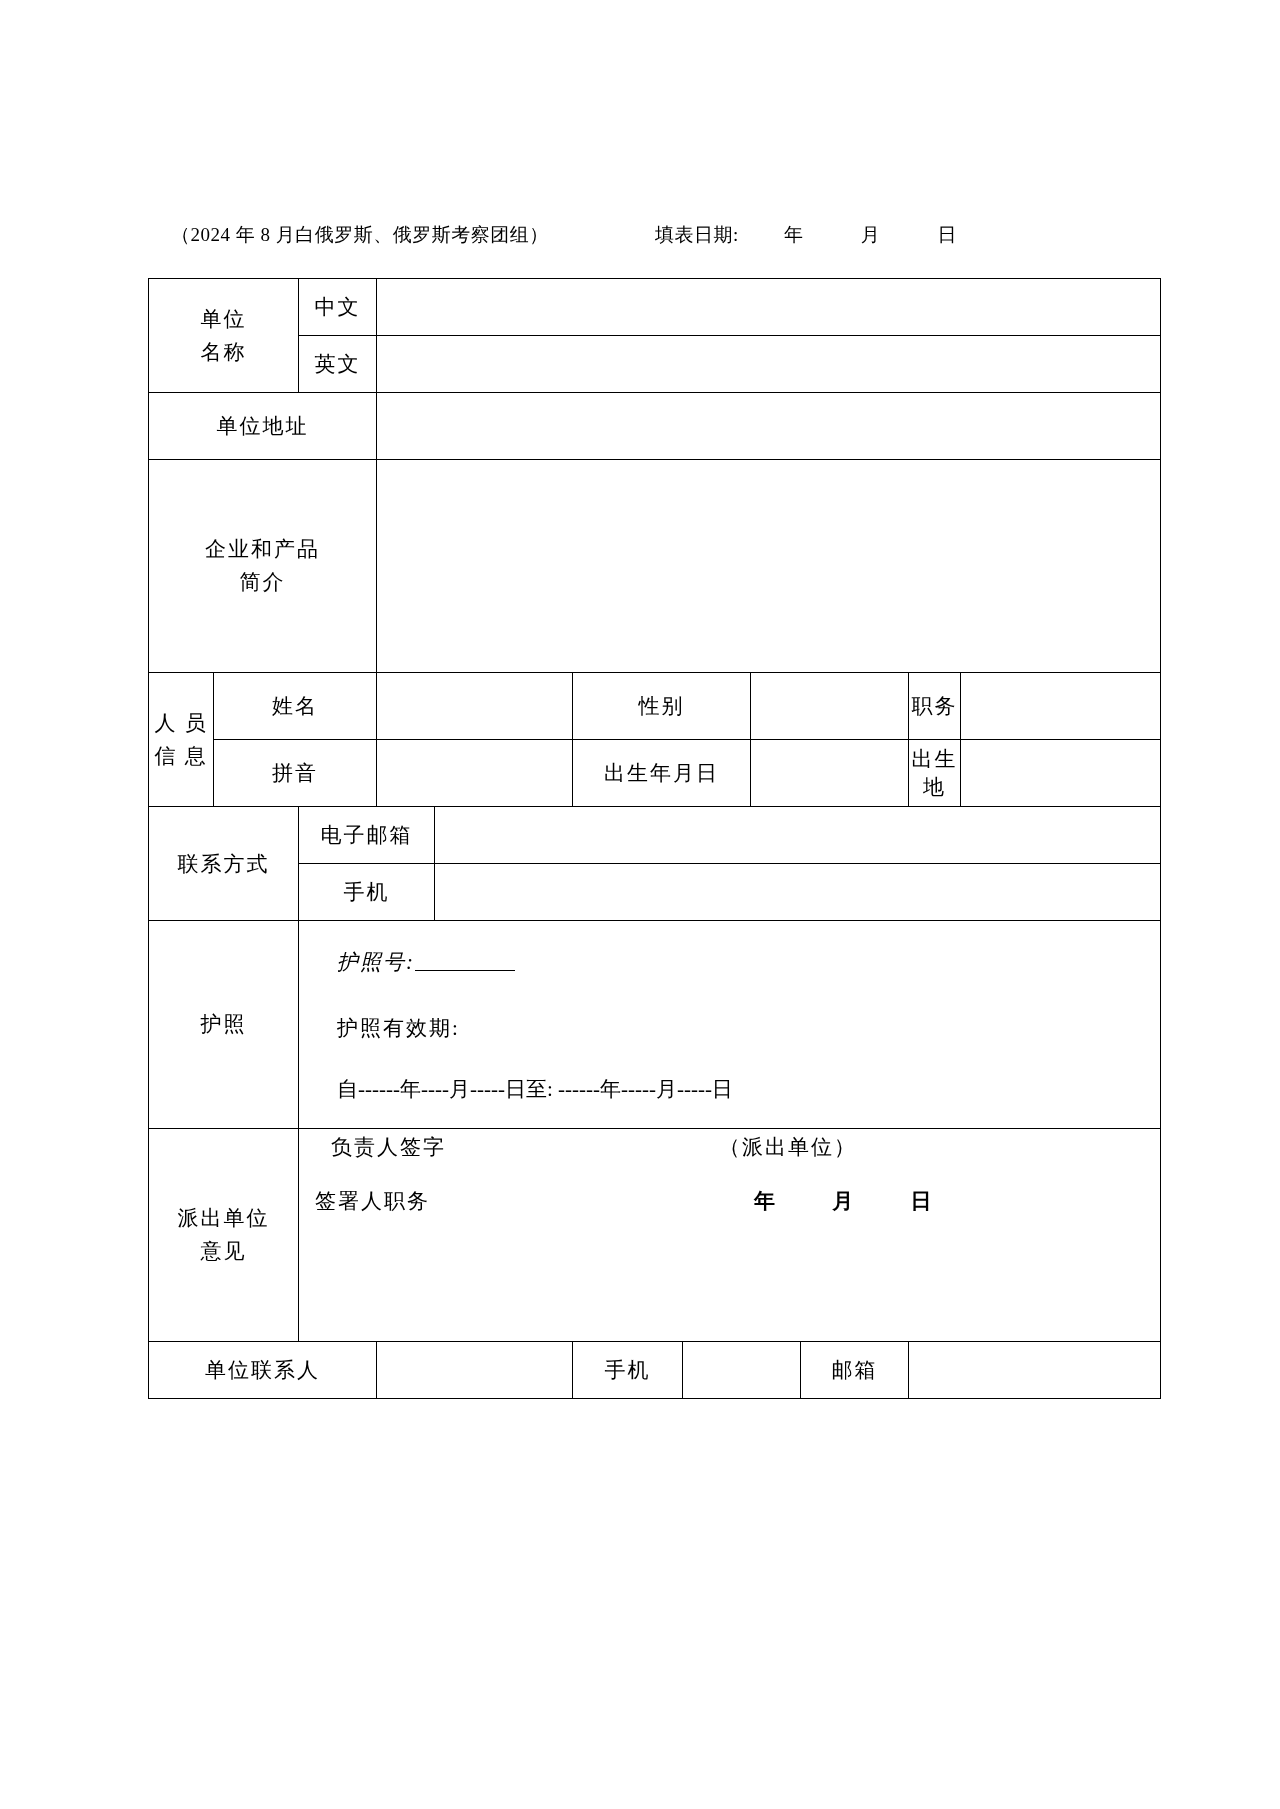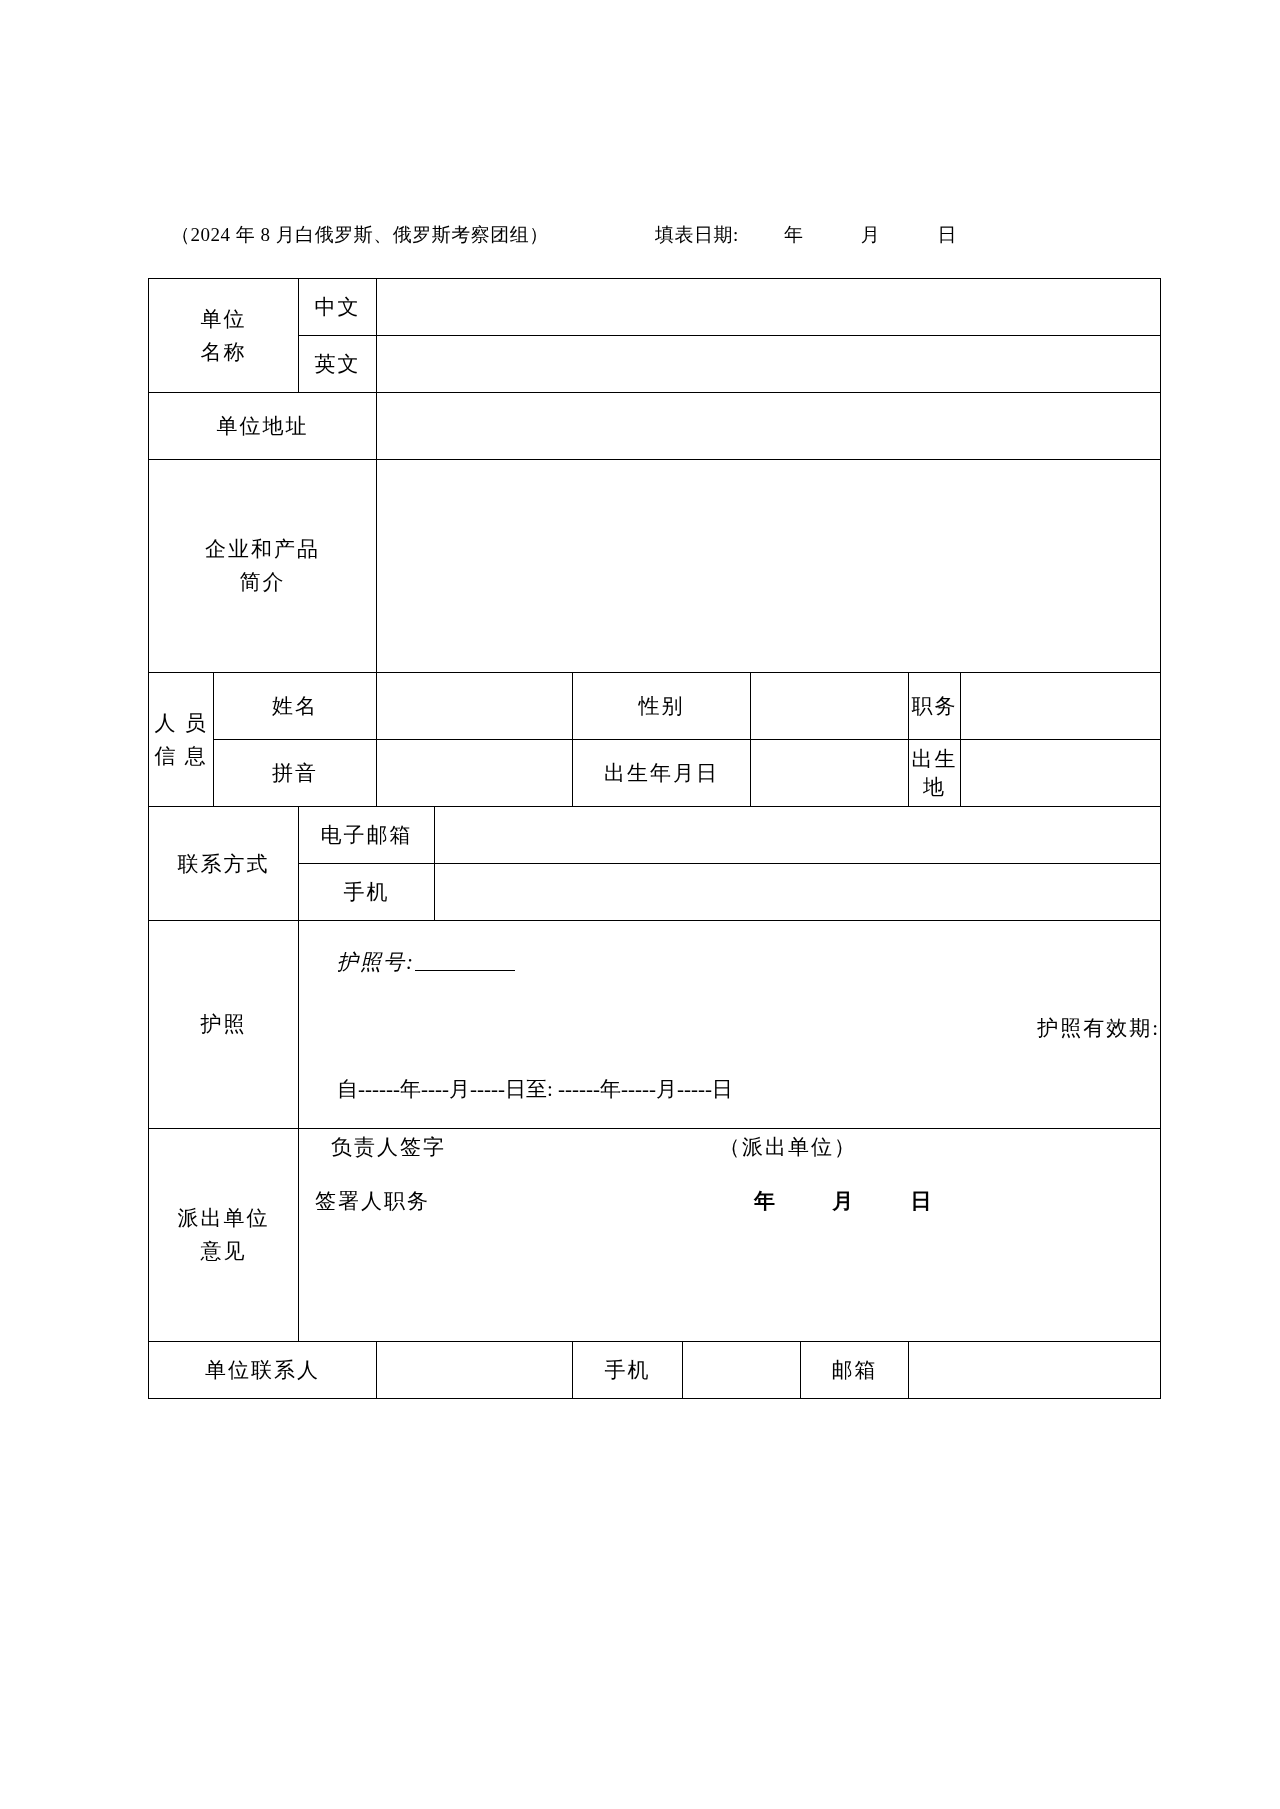--- a/index.html
+++ b/index.html
@@ -103,21 +103,21 @@
   .blank { }
 
   
   .passport-body {
     text-align: left;
     padding: 26px 0 22px 38px;
     font-size: 21px;
     line-height: 1.5;
   }
   .passport-body .row1 { margin-bottom: 34px; font-style: italic; }
-  .passport-body .row2 { margin-bottom: 30px; text-align: right; }
+  .passport-body .row2 { margin-bottom: 30px; }
   .underline-blank {
     display: inline-block;
     width: 100px;
     border-bottom: 1.5px solid #000;
     height: 18px;
     vertical-align: -2px;
   }
   .valid-line {
     letter-spacing: 0px;
   }

